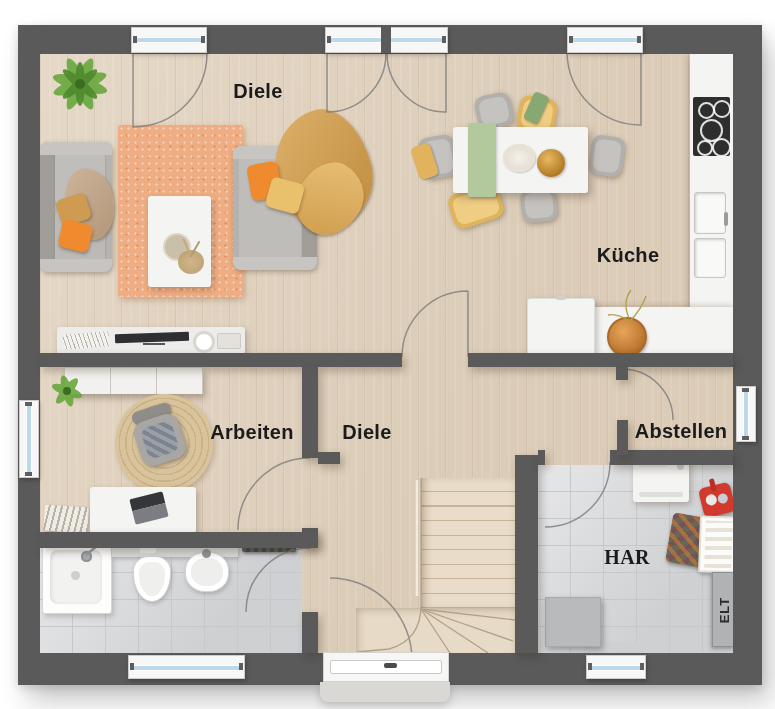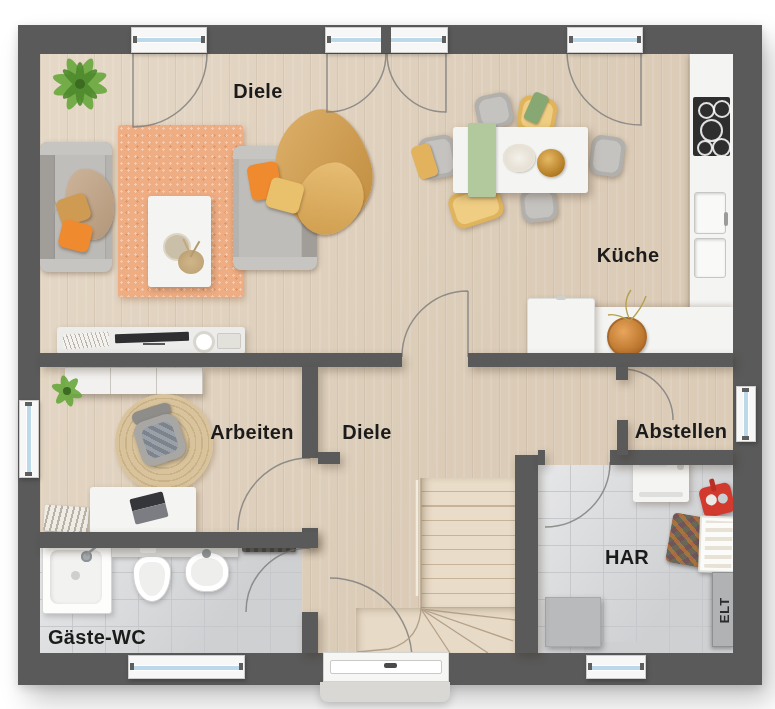--- a/index.html
+++ b/index.html
@@ -329,15 +329,14 @@
   <div class="st" style="left:323px;top:652px;width:124px;height:28px;z-index:6;background:#f6f6f4;border:1px solid #d3d3d1;">
     <div style="position:absolute;left:6px;top:7px;width:110px;height:12px;background:#fff;border:1px solid #c9c9c7;border-radius:2px;"></div>
     <div style="position:absolute;left:60px;top:10px;width:13px;height:5px;background:#4a4a4a;border-radius:2px;"></div>
   </div>
 
   <span class="lbl" style="left:258px;top:91px;">Diele</span>
   <span class="lbl" style="left:628px;top:255px;">Küche</span>
   <span class="lbl" style="left:252px;top:432px;">Arbeiten</span>
   <span class="lbl" style="left:367px;top:432px;">Diele</span>
   <span class="lbl" style="left:681px;top:431px;">Abstellen</span>
-  <span class="lbl" style="left:627px;top:557px;">HAR</span>
-  <span class="lbl" style="left:97px;top:637px;">Gäste-WC</span>
+  <span class="lbl" style="left:627px;top:557px;font-family:Liberation Serif, serif;">HAR</span>
 </div>
 
 </body></html>

